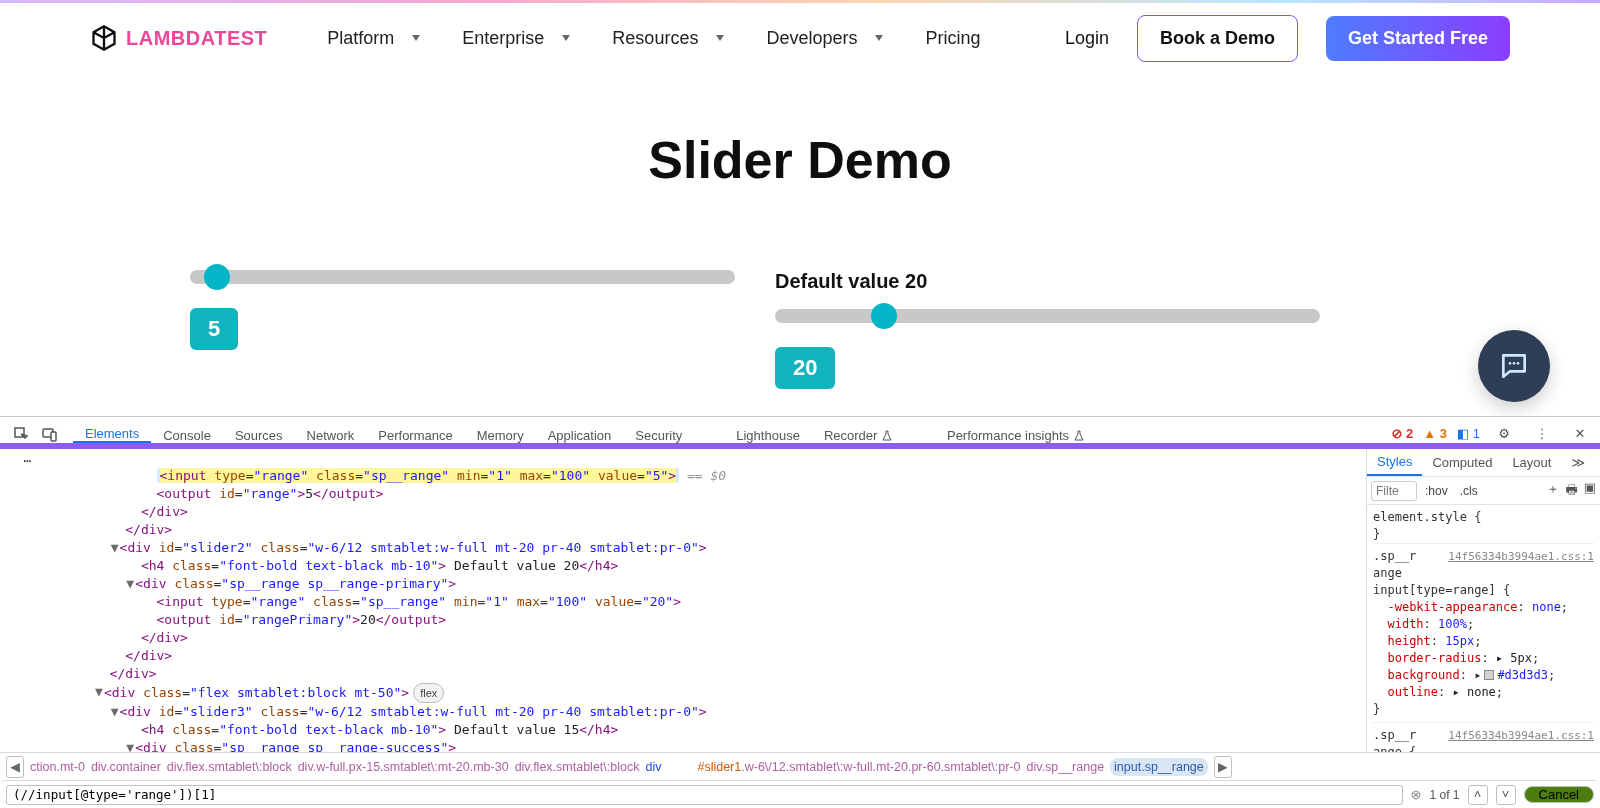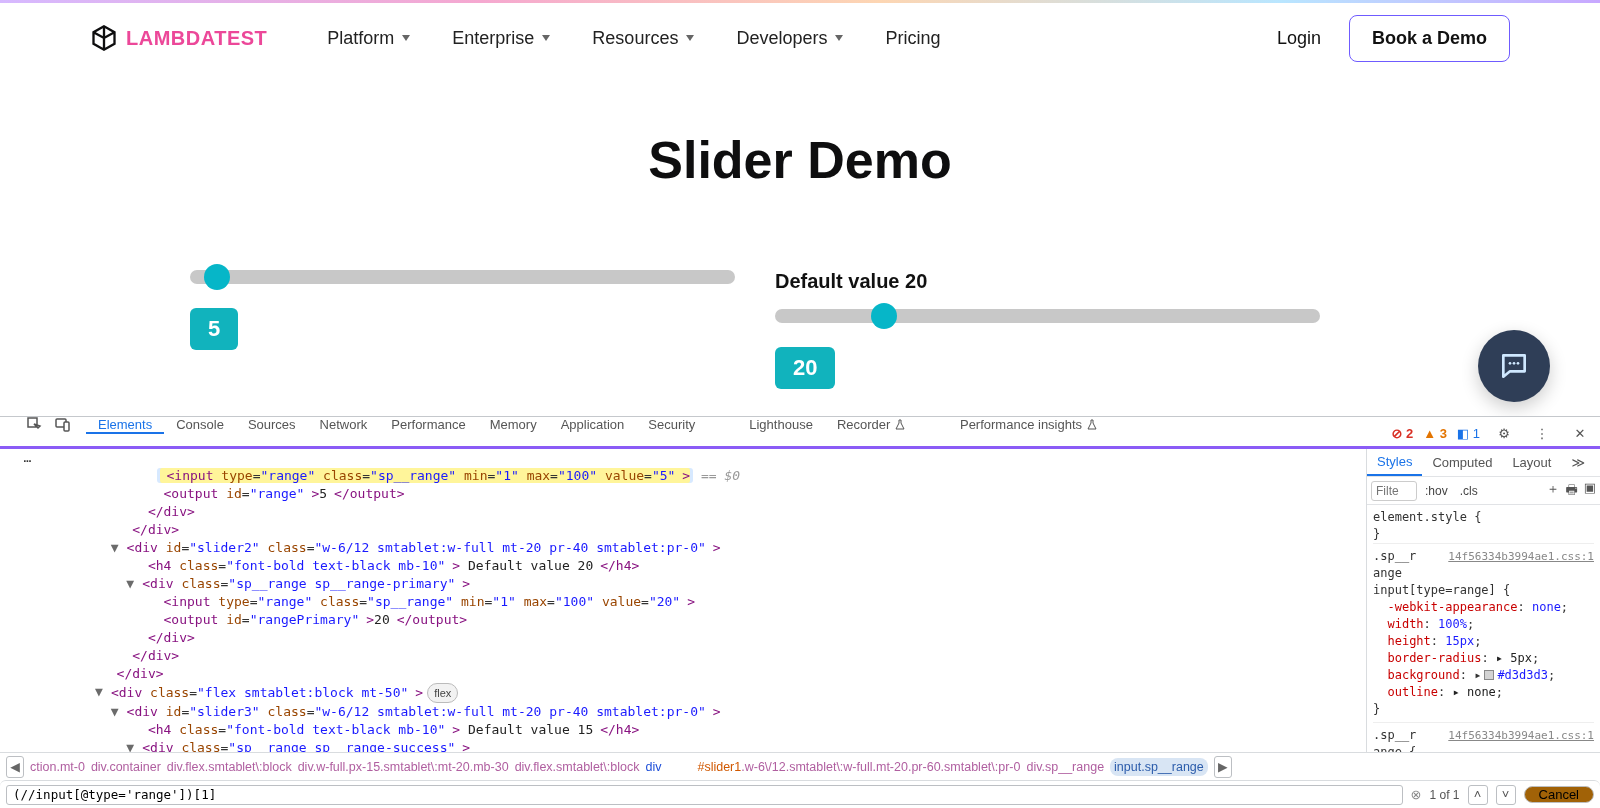--- a/index.html
+++ b/index.html
@@ -3,57 +3,57 @@
 <meta charset="utf-8">
 <style>
   * { box-sizing: border-box; margin: 0; padding: 0; }
   body { font-family: -apple-system, BlinkMacSystemFont, "Segoe UI", Helvetica, Arial, sans-serif; background: #fff; color: #111; width: 1600px; height: 808px; overflow: hidden; position: relative; }
   .topbar-gradient { position: absolute; top: 0; left: 0; right: 0; height: 3px; background: linear-gradient(90deg, #d6b9ff 0%, #f5a8d0 30%, #fdd6b3 55%, #b9e6ff 80%, #c8a8ff 100%); }
 
   
   header.site { position: absolute; top: 3px; left: 0; right: 0; height: 70px; display: flex; align-items: center; padding: 0 90px; }
   .logo { display: flex; align-items: center; gap: 8px; font-weight: 800; font-size: 20px; letter-spacing: 0.5px; color: #ec4899; }
   .nav { display: flex; gap: 42px; margin-left: 60px; }
-  .nav-item { display: flex; align-items: center; gap: 8px; font-size: 18px; color: #222; cursor: pointer; }
+  .nav-item { display: flex; align-items: center; gap: 18px; font-size: 18px; color: #222; cursor: pointer; }
   .right-actions { margin-left: auto; display: flex; align-items: center; gap: 28px; }
   .link { font-size: 18px; color: #111; cursor: pointer; }
   .btn { font-size: 18px; font-weight: 600; border-radius: 8px; padding: 12px 22px; cursor: pointer; border: 0; display: inline-flex; }
   .btn-outline { background: #fff; color: #111; border: 1.5px solid #6f5bff; }
   .btn-primary { color: #fff; background: linear-gradient(90deg, #4e7dff 0%, #8b3dff 100%); }
 
   .page-title { position: absolute; top: 130px; left: 0; right: 0; text-align: center; font-size: 52px; font-weight: 800; color: #0e0e0f; }
 
   .sliders { position: absolute; top: 270px; left: 190px; right: 240px; display: flex; }
   .slider-block { width: 50%; padding-right: 40px; }
   .slider-block h4 { font-size: 20px; font-weight: 700; margin-bottom: 16px; }
   .track { position: relative; height: 14px; border-radius: 14px; background: #c8c8c8; }
   .thumb { position: absolute; top: 50%; width: 26px; height: 26px; border-radius: 50%; background: #06b6c8; transform: translate(-50%, -50%); }
   .value-box { margin-top: 24px; display: inline-block; background: #11b3bd; color: #fff; font-size: 22px; font-weight: 700; padding: 8px 18px; border-radius: 6px; }
 
   .chat-fab { position: absolute; right: 50px; top: 330px; width: 72px; height: 72px; border-radius: 50%; background: #2f3e57; display: flex; align-items: center; justify-content: center; box-shadow: 0 6px 18px rgba(0,0,0,.2); cursor: pointer; }
 
   
   .devtools { position: absolute; left: 0; right: 0; bottom: 0; height: 392px; background: #fff; border-top: 1px solid #c5c8cc; font-family: "Helvetica Neue", Arial, sans-serif; font-size: 13px; color: #333; }
-  .dt-tabs { height: 32px; border-bottom: 3px solid #8b5cf6; display: flex; align-items: flex-start; padding: 0 21px; gap: 0; position: relative; }
+  .dt-tabs { height: 32px; border-bottom: 6px solid #8b5cf6; display: flex; align-items: flex-end; padding: 0 8px; gap: 0; position: relative; }
   .dt-iconbtn { width: 28px; display:flex; align-items:center; justify-content:center; color:#555; cursor:pointer; }
   .dt-tab { padding: 0 12px; display: flex; align-items: center; cursor: pointer; color: #555; }
   .dt-tab.active { color: #1a73e8; border-bottom: 2px solid #1a73e8; font-weight: 500; }
   .dt-tab.gap { width: 30px; }
   .dt-right { position: absolute; right: 6px; top: 0; height: 32px; display: flex; align-items: center; gap: 10px; }
   .dt-icon-err { color:#d93025; font-weight:700; }
   .dt-icon-warn{ color:#e37400; font-weight:700; }
   .dt-icon-blk { color:#1a73e8; }
 
   .dt-body { position: absolute; top: 32px; left: 0; right: 0; bottom: 56px; display: flex; }
   .dt-elements { flex: 1; overflow: hidden; font-family: Menlo, Consolas, monospace; font-size: 13px; line-height: 18px; padding: 0 6px 0 0; }
   .dt-line { white-space: pre; }
   .dt-line .tw { display:inline-block; vertical-align:top; width:10px; text-align:center; color:#6b6b6b; cursor:pointer; }
   .dt-sel { background: #d7e9ff; border-radius: 3px; padding: 0 3px; }
   .hl { background: #fff59a; border-radius: 2px; }
-  .tag { color:#881280;padding-left:7px; }
+  .tag { color:#881280; }
   .attr{ color:#994500; }
   .val { color:#1a1aff; }
   .txt { color:#222; }
   .muted { color:#999; font-style: italic; }
   .flexpill { display:inline-block; font-family: -apple-system, Arial; font-size:11px; color:#444; border:1px solid #bbb; border-radius:10px; padding:0 6px; margin-left:4px; background:#f2f2f2; }
 
   .dt-styles { width: 234px; border-left: 1px solid #d9dcdf; display: flex; flex-direction: column; font-family: -apple-system, Arial; }
   .st-tabs { height: 28px; border-bottom: 1px solid #e1e3e6; display: flex; align-items: stretch; }
   .st-tab { padding: 0 10px; display:flex; align-items:center; cursor:pointer; color:#555; font-size:13px; }
   .st-tab.active { color:#1a73e8; border-bottom:2px solid #1a73e8; }
@@ -73,21 +73,21 @@
   .bc-scroll { width:18px; height:22px; border:1px solid #bcbfc3; border-radius:3px; background:#fff; display:flex; align-items:center; justify-content:center; color:#666; cursor:pointer; }
   .bc-item { color:#b05fa0; white-space:nowrap; cursor:pointer; }
   .bc-item.sel { background:#d8e5f4; color:#2b5cab; padding:2px 4px; border-radius:8px; }
   .bc-item .idc { color:#d15800;padding-left:36px; }
   .bc-item .clc { color:#b05fa0; }
 
   .dt-search { position:absolute; left:0; right:0; bottom:0; height:28px; border-top:1px solid #d9dcdf; display:flex; align-items:center; padding:0 6px; gap:8px;border-radius:6px; }
   .dt-search input { flex:1; border:1px solid #bcbfc3; border-radius:3px; height:20px; padding:0 6px; font-family: Menlo, Consolas, monospace; font-size:12.5px; }
   .sr-count { font-size:12px; color:#555; }
   .sr-btn { width:20px; height:20px; border:1px solid #bcbfc3; background:#fff; border-radius:3px; display:flex; align-items:center; justify-content:center; cursor:pointer; color:#555; }
-  .sr-cancel { font-size:13px; border:1px solid #bcbfc3; background:#a16207; border-radius:14px; padding:0 14px; cursor:pointer; }
+  .sr-cancel { font-size:13px; border:1px solid #bcbfc3; background:#4d7c0f; border-radius:14px; padding:0 14px; cursor:pointer; }
 
   .chev { width:0; height:0; border-left:4px solid transparent; border-right:4px solid transparent; border-top:6px solid #666; display:inline-block; }
 </style>
 </head>
 <body>
 
 <div class="topbar-gradient"></div>
 
 <header class="site">
   <div class="logo">
@@ -113,20 +113,21 @@
         <span>Developers</span>
         <span class="chev"></span>
       </div>
     <div class="nav-item">
         <span>Pricing</span>
       </div>
   </nav>
   <div class="right-actions">
     <span class="link">Login</span>
     <button class="btn btn-outline">Book a Demo</button>
+    <button class="btn btn-primary">Get Started Free</button>
   </div>
 </header>
 
 <h1 class="page-title">Slider Demo</h1>
 
 <div class="sliders">
   <div class="slider-block">
     <div class="track">
         <div class="thumb" style="left:5%"></div>
       </div>

